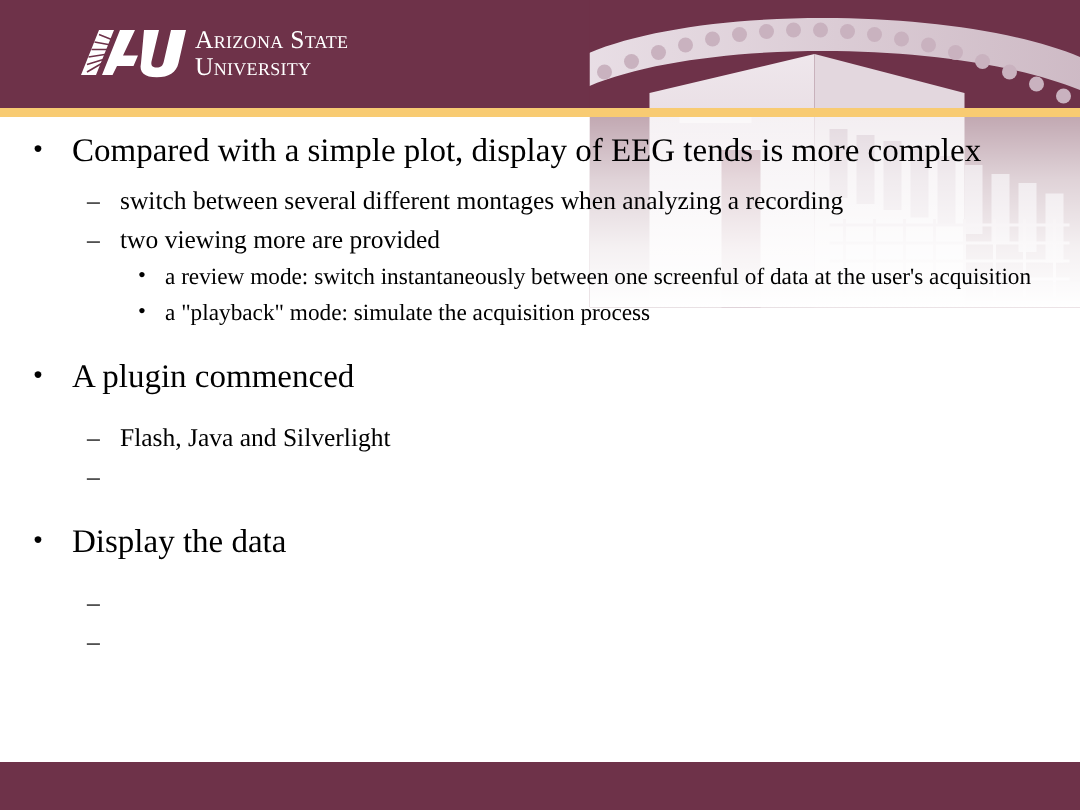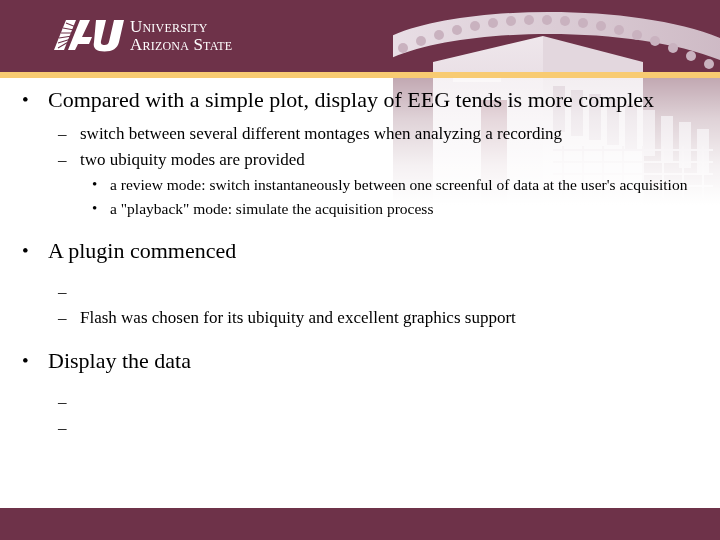--- a/index.html
+++ b/index.html
@@ -268,43 +268,43 @@
           <path d="M16 33 L28 3 L38 3 L30 20 L40 20 L37 27 L26 27 L23 33 Z"></path>
           <path d="M44 3 L54 3 L49 24 C48.4 27 50 28 52.5 28 C55 28 56.6 27 57.2 24 L62 3 L72 3 L67 25 C65.5 31.5 60.5 34.5 52.5 34.5 C44.5 34.5 40.5 31.5 42 25 Z"></path>
         </g>
 
         <g stroke="#6E3249" stroke-width="1.1">
           <path d="M18 24 L6 31 M19 22 L6 26 M20 19 L7 21 M21 16 L9 16 M22 13 L11 11 M24 10 L14 6"></path>
         </g>
       </svg>
     </div>
     <div class="logo-words">
+      <span>Arizona State</span>
       <span>University</span>
-      <span>Arizona State</span>
     </div>
   </div>
 
 
   <div class="content">
 
     <div class="bullet-row lvl1">
       <span class="marker">•</span>
       <span class="btext">Compared with a simple plot, display of EEG tends is more complex</span>
     </div>
 
     <div class="gap-sm"></div>
 
     <div class="bullet-row lvl2">
       <span class="marker">–</span>
       <span class="btext">switch between several different montages when analyzing a recording</span>
     </div>
 
     <div class="bullet-row lvl2">
       <span class="marker">–</span>
-      <span class="btext">two ubiquity modes are provided</span>
+      <span class="btext">two viewing more are provided</span>
     </div>
 
     <div class="bullet-row lvl3">
       <span class="marker">•</span>
       <span class="btext">a review mode: switch instantaneously between one screenful of data at the user's acquisition</span>
     </div>
 
     <div class="bullet-row lvl3">
       <span class="marker">•</span>
       <span class="btext">a "playback" mode: simulate the acquisition process</span>
@@ -314,25 +314,25 @@
 
     <div class="bullet-row lvl1">
       <span class="marker">•</span>
       <span class="btext">A plugin commenced</span>
     </div>
 
     <div class="gap-md"></div>
 
     <div class="bullet-row lvl2">
       <span class="marker">–</span>
-    </div>
-
-    <div class="bullet-row lvl2">
-      <span class="marker">–</span>
-      <span class="btext">Flash was chosen for its ubiquity and excellent graphics support</span>
+      <span class="btext">Flash, Java and Silverlight</span>
+    </div>
+
+    <div class="bullet-row lvl2">
+      <span class="marker">–</span>
     </div>
 
     <div class="gap-lg"></div>
 
     <div class="bullet-row lvl1">
       <span class="marker">•</span>
       <span class="btext">Display the data</span>
     </div>
 
     <div class="gap-md"></div>

